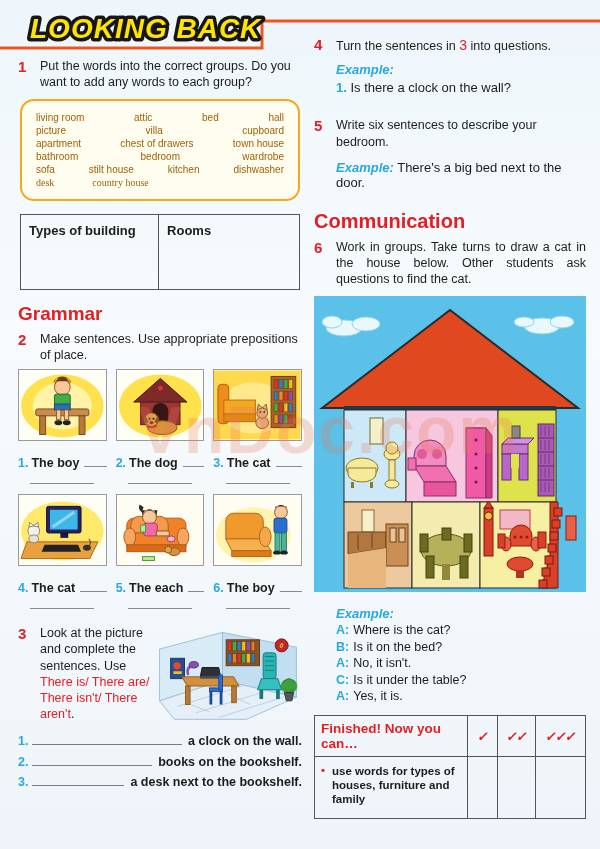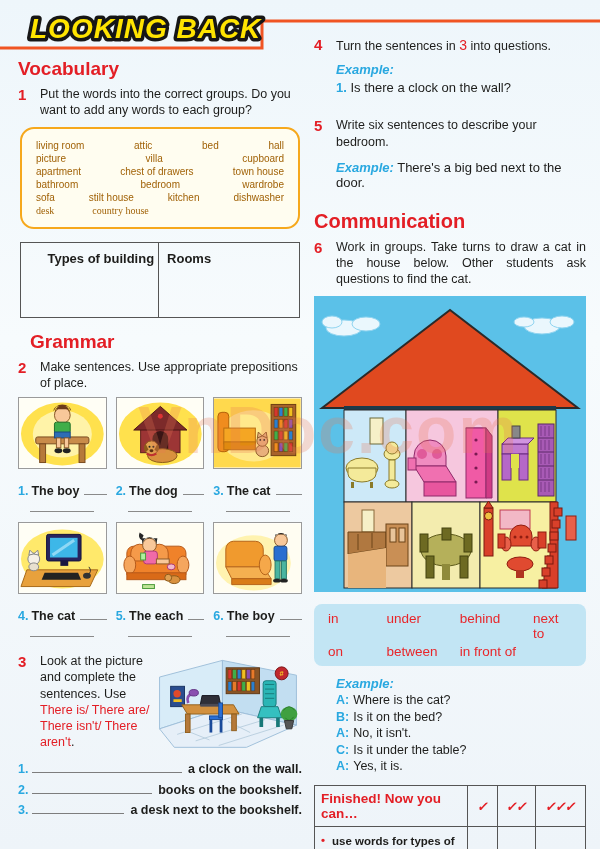--- a/index.html
+++ b/index.html
@@ -17,21 +17,21 @@
   .blue{color:#29a8e0;}
   
   .word-box{border:2px solid #f6a81c;border-radius:14px;background:#fffdf0;
     padding:9px 14px;margin:8px 2px 0 2px;}
   .word-row{display:flex;justify-content:space-between;margin:2px 0;}
   .word{color:#a16207;font-size:10px;}
   
   .sort-table{display:flex;border:1px solid #555;margin:13px 2px 0 2px;height:74px;background:transparent;}
   .sort-cell{border-right:1px solid #555;padding:8px 4px 0 8px;font-weight:bold;font-size:13px;}
   .sort-cell:last-child{border-right:none;}
-  .sc1{width:45%;text-align:right;}.sc2{width:26%;text-align:left;}.sc3{width:29%;text-align:center;}
+  .sc1{width:45%;}.sc2{width:26%;text-align:left;}.sc3{width:29%;text-align:center;}
   
   .pic-grid{display:grid;grid-template-columns:1fr 1fr 1fr;column-gap:9px;margin-top:6px;}
   .pic-box{border:1px solid #9a9a9a;background:#fff;height:70px;}
   .pic-box svg{display:block;width:100%;height:100%;}
   .caption{display:flex;align-items:baseline;margin-top:8px;font-weight:bold;font-size:12.5px;}
   .cap-num{color:#29a8e0;margin-right:3px;}
   .cap-blank{flex:1;border-bottom:1.5px solid #8a8a8a;margin-left:5px;height:11px;max-width:34px;}
   .cap-blank2{border-bottom:1.5px solid #8a8a8a;height:13px;width:72%;margin:0 auto;}
   
   .ex3-wrap{display:flex;margin-top:16px;}
@@ -75,21 +75,20 @@
   </svg>
 
   <svg id="banner-svg" width="290" height="44">
     <text x="8" y="32" font-family="Liberation Sans, sans-serif" font-size="28" font-weight="bold" font-style="italic" letter-spacing="1" paint-order="stroke" stroke="#161616" stroke-width="7" stroke-linejoin="round" fill="#ffe400">LOOKING BACK</text>
   </svg>
 
   <div id="watermark">VnDoc.com</div>
 
   <div id="left-col" class="col">
 
-    <h2 class="section-heading">Vocabulary</h2>
 
     <div class="ex">
       <span class="ex-num">1</span>
       <span class="ex-text">Put the words into the correct groups. Do you want to add any words to each group?</span>
     </div>
 
     <div class="word-box">
       <div class="word-row">
         <span class="word">living room</span>
         <span class="word">attic</span>
@@ -121,21 +120,21 @@
         <span class="word">desk</span>
         <span class="word">country house</span>
       </div>
     </div>
 
     <div class="sort-table">
       <div class="sort-cell sc1">Types of building</div>
       <div class="sort-cell sc2">Rooms</div>
     </div>
 
-    <h2 class="section-heading" style="margin-top:13px;margin-left:12px;">Grammar</h2>
+    <h2 class="section-heading" style="margin-top:13px;">Grammar</h2>
 
     <div class="ex">
       <span class="ex-num">2</span>
       <span class="ex-text">Make sentences. Use appropriate prepositions of place.</span>
     </div>
 
     <div class="pic-grid">
       <div class="pic-box">
         <svg viewBox="0 0 88 70">
           <rect width="88" height="70" fill="#fffef5"></rect>
@@ -507,30 +506,20 @@
           <rect x="231" y="260" width="8" height="8"></rect>
             <rect x="234" y="248" width="8" height="8"></rect>
           <rect x="236" y="236" width="8" height="8"></rect>
             <rect x="238" y="224" width="8" height="8"></rect>
           <rect x="240" y="212" width="8" height="8"></rect>
         </g>
         <rect x="252" y="220" width="10" height="24" fill="#e8604a" stroke="#8f1d10"></rect>
       </svg>
     </div>
 
-    <div class="prep-box">
-      <span class="prep">in</span>
-      <span class="prep">under</span>
-      <span class="prep">behind</span>
-      <span class="prep">next to</span>
-      <span class="prep">on</span>
-      <span class="prep">between</span>
-      <span class="prep">in front of</span>
-      <span class="prep"></span>
-    </div>
 
     <div style="margin:10px 0 0 22px;">
       <div class="example-label">Example:</div>
       <div class="dlg-line">
         <span class="dlg-s">A:</span><span>Where is the cat?</span>
       </div>
       <div class="dlg-line">
         <span class="dlg-s">B:</span><span>Is it on the bed?</span>
       </div>
       <div class="dlg-line">

